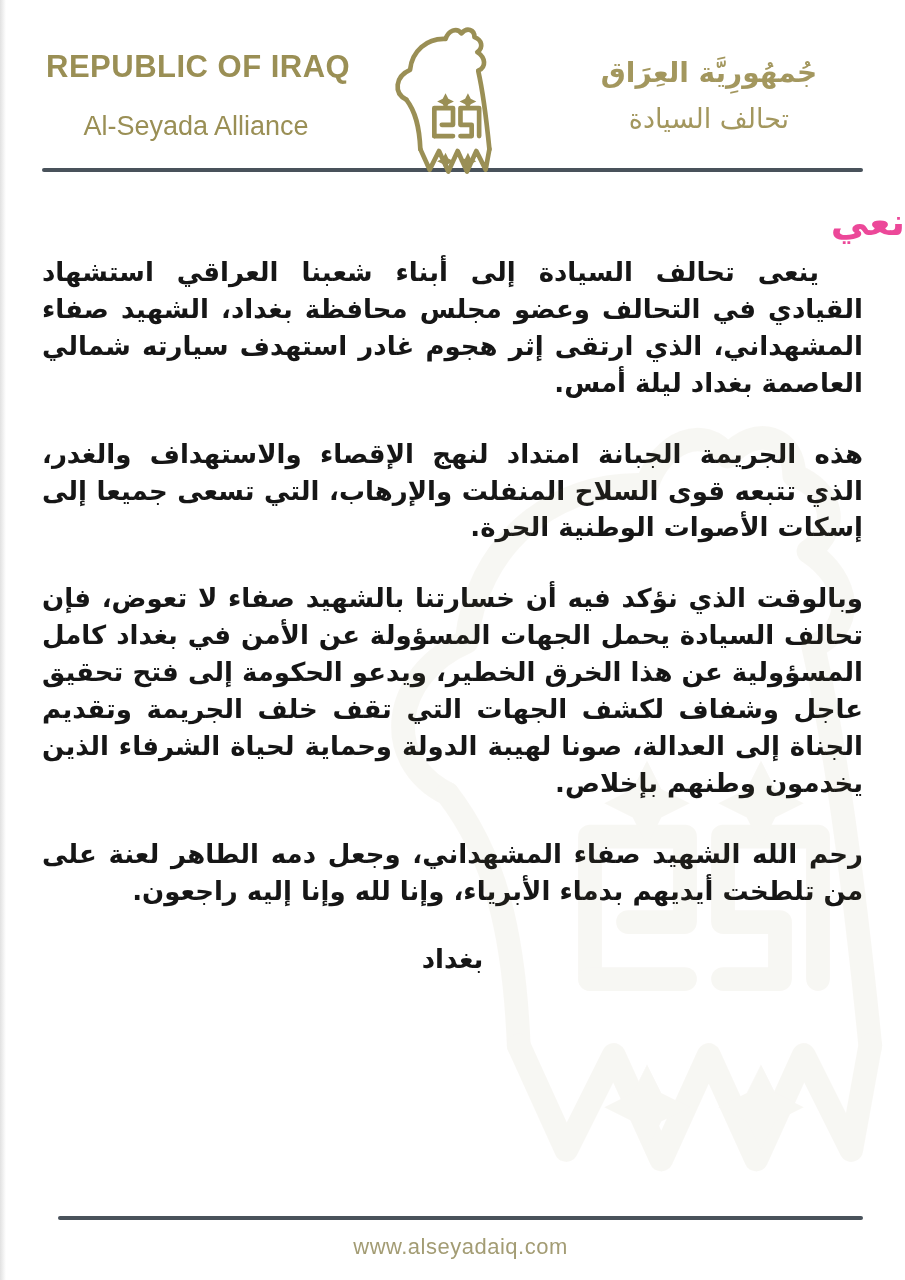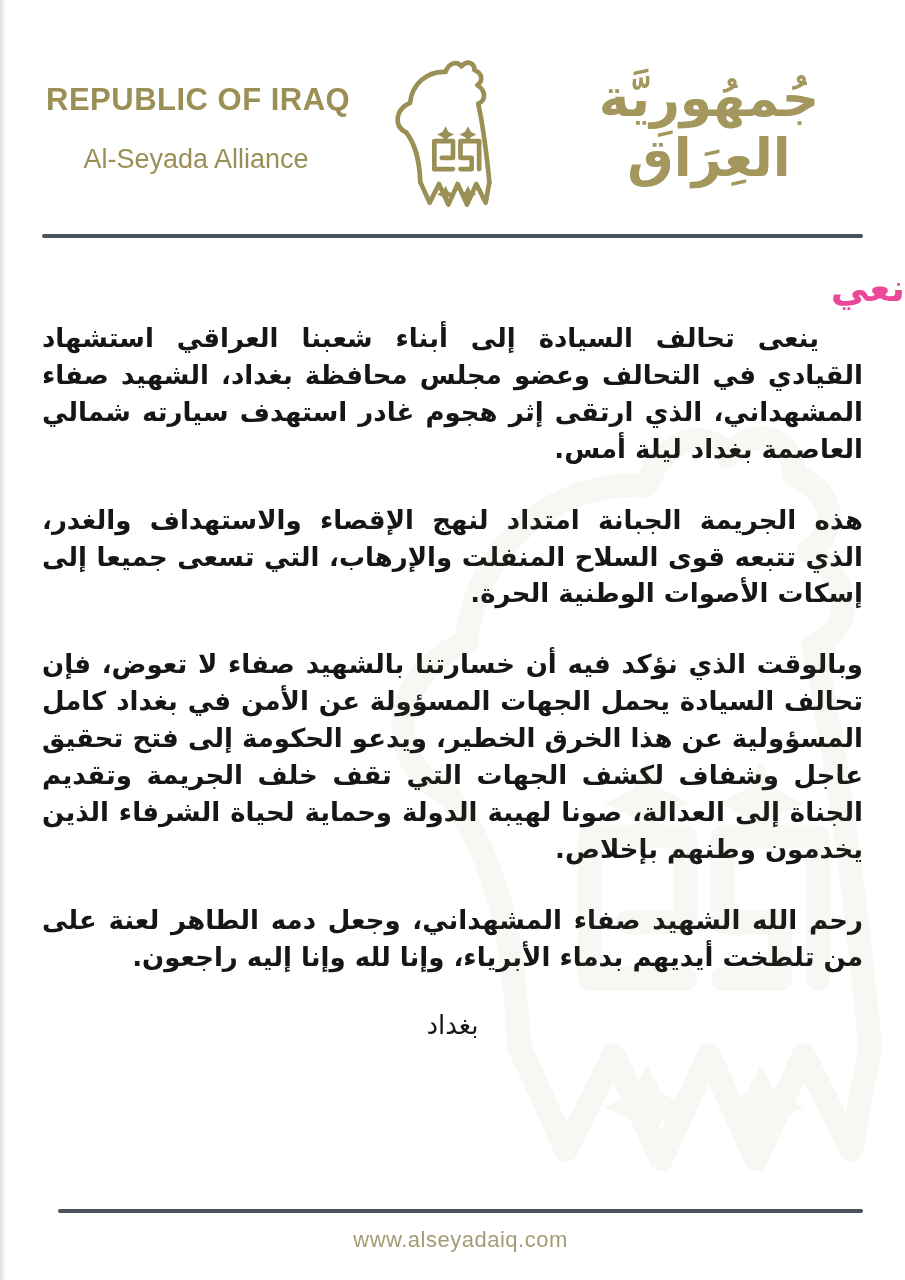--- a/index.html
+++ b/index.html
@@ -27,35 +27,35 @@
     height: 1060px;
     opacity: 0.06;
     pointer-events: none;
   }
   
   .header {
     display: flex;
     align-items: center;
     justify-content: space-between;
     padding: 28px 46px 6px 46px;
-    height: 234px;
+    height: 168px;
   }
   .hdr-en { width: 300px; text-align: center; color: #9a8f55; }
   .hdr-en .t1 {
     font-family: "Liberation Sans", sans-serif;
     font-size: 31px; font-weight: 700; letter-spacing: 0.5px;
     white-space: nowrap;
   }
   .hdr-en .t2 {
     font-family: "Liberation Sans", sans-serif;
     font-size: 27px; font-weight: 400; margin-top: 26px;
   }
   .hdr-logo { width: 150px; height: 168px; flex: 0 0 auto; }
   .hdr-ar { width: 300px; text-align: center; color: #a3975e; direction: rtl; }
-  .hdr-ar .t1 { font-size: 52px; font-weight: 700; }
+  .hdr-ar .t1 { font-size: 28px; font-weight: 700; }
   .hdr-ar .t2 { font-size: 27px; font-weight: 400; margin-top: 14px; }
   
   .rule {
     height: 4px;
     margin: 0 42px;
     background: #49525b;
     border-radius: 2px;
   }
   
   .doc-title {
@@ -74,29 +74,29 @@
     line-height: 1.42;
     text-align: justify;
     color: #161616;
   }
   .article p { margin-bottom: 34px; }
   .article p.indent { text-indent: 44px; }
   .signoff {
     direction: rtl;
     text-align: center;
     font-size: 26px;
-    font-weight: 400;
+    font-weight: 700;
     color: #161616;
     margin-top: 8px;
   }
   .signoff .date { margin-top: 10px; }
   
   .footer {
     position: absolute;
-    left: 0; right: 0; bottom: 15px;
+    left: 0; right: 0; bottom: 8px;
     height: 56px;
     padding-left: 16px;
   }
   .footer .rule { margin: 0 42px; }
   .site {
     text-align: center;
     margin-top: 14px;
     font-family: "Liberation Sans", sans-serif;
     font-size: 22px;
     color: #a39c74;
@@ -143,20 +143,21 @@
     <g fill="#9a8f55">
       <path d="M72,88 l3,6 6,3 -6,3 -3,6 -3,-6 -6,-3 6,-3 z"></path>
       <path d="M96,88 l3,6 6,3 -6,3 -3,6 -3,-6 -6,-3 6,-3 z"></path>
       <path d="M72,152 l3,6 6,3 -6,3 -3,6 -3,-6 -6,-3 6,-3 z"></path>
       <path d="M96,152 l3,6 6,3 -6,3 -3,6 -3,-6 -6,-3 6,-3 z"></path>
     </g>
   </svg>
 
   <div class="hdr-ar">
     <div class="t1">جُمهُورِيَّة العِرَاق</div>
+    <div class="t2">تحالف السيادة</div>
   </div>
 </div>
 
 <div class="rule"></div>
 
 <div class="doc-title">نعي</div>
 
 <div class="article">
   <p class="indent">ينعى تحالف السيادة إلى أبناء شعبنا العراقي استشهاد القيادي في التحالف وعضو مجلس محافظة بغداد، الشهيد صفاء المشهداني، الذي ارتقى إثر هجوم غادر استهدف سيارته شمالي العاصمة بغداد ليلة أمس.</p>
   <p>هذه الجريمة الجبانة امتداد لنهج الإقصاء والاستهداف والغدر، الذي تتبعه قوى السلاح المنفلت والإرهاب، التي تسعى جميعا إلى إسكات الأصوات الوطنية الحرة.</p>

